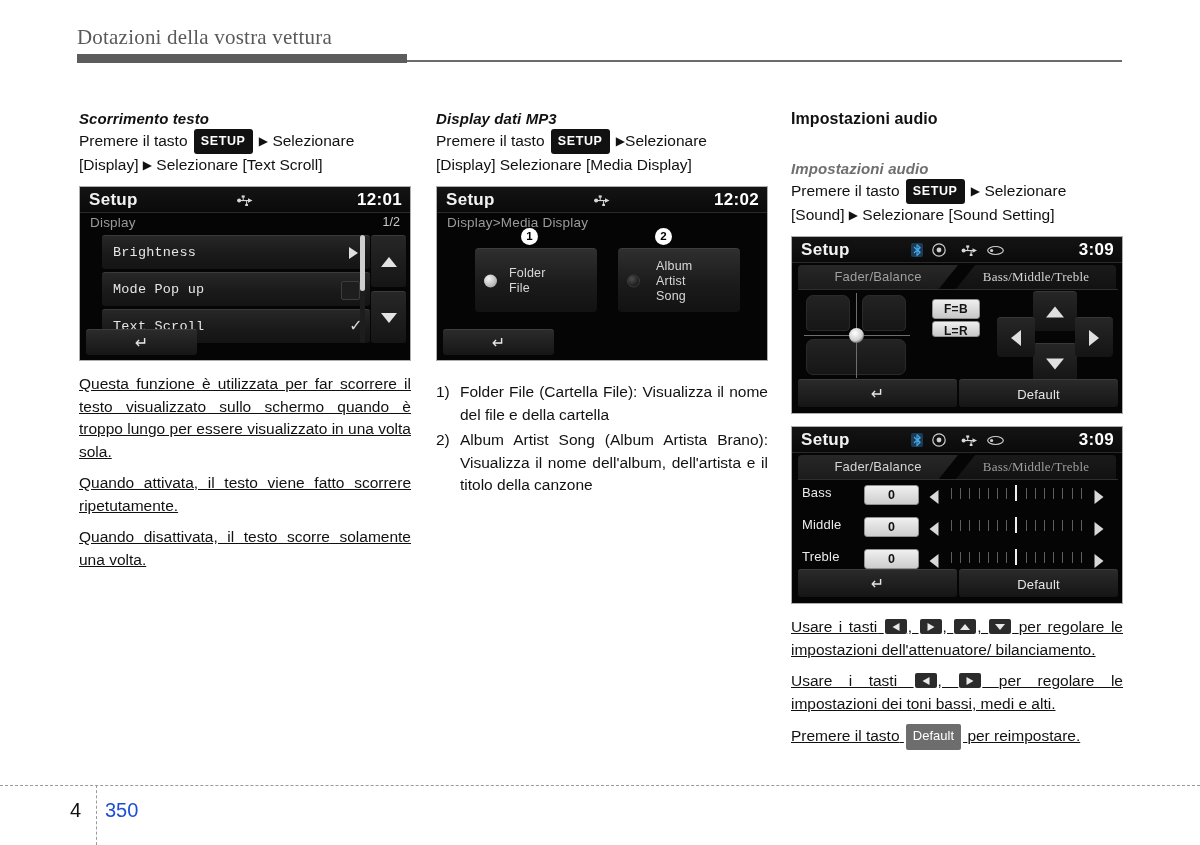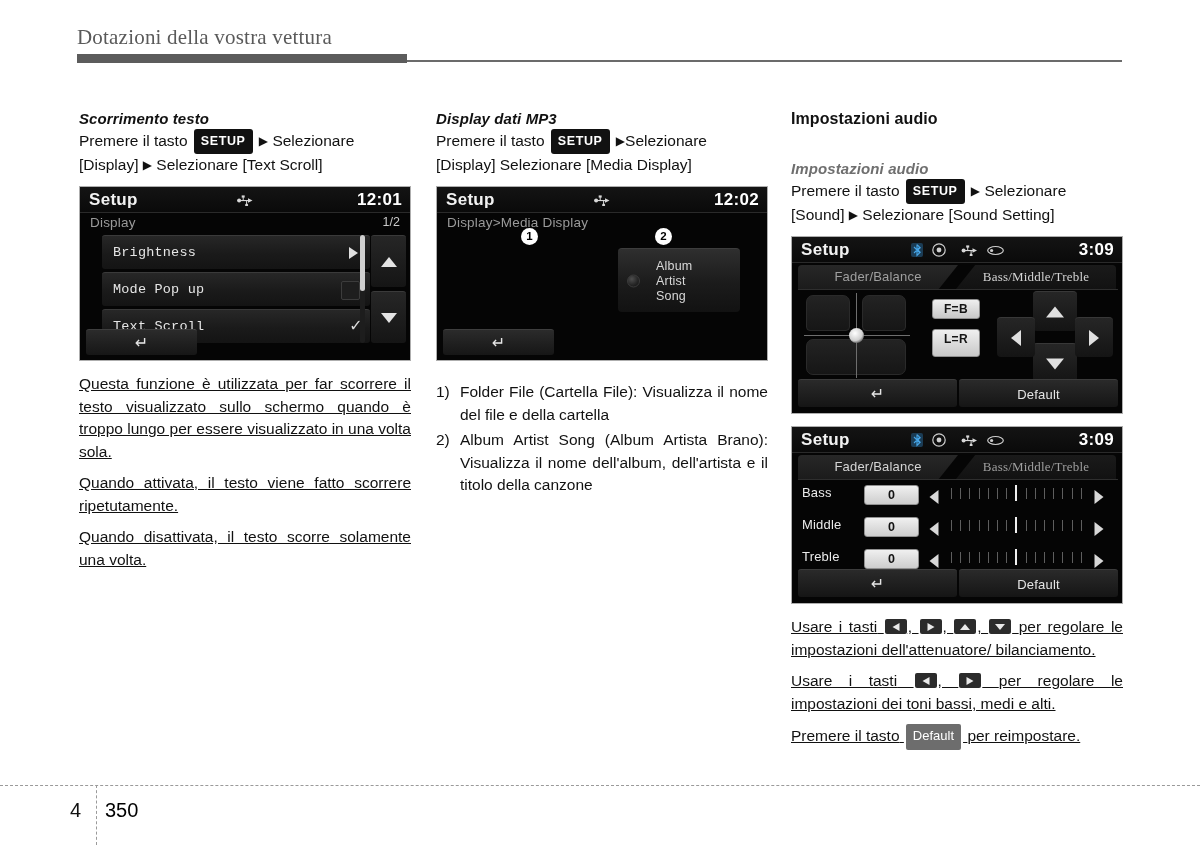--- a/index.html
+++ b/index.html
@@ -298,21 +298,21 @@
   }
 
   .eqbtn {
     position:absolute;
     background:linear-gradient(#efefef,#c8c8c8);
     border:1px solid #8f8f8f; border-radius:3px;
     color:#151515; font-size:12px; font-weight:bold;
     text-align:center; letter-spacing:0.4px;
   }
   .eqbtn.fb { left:140px; top:62px; width:48px; height:20px; line-height:19px; }
-  .eqbtn.lr { left:140px; top:92px; width:48px; height:28px; line-height:19px; }
+  .eqbtn.lr { left:140px; top:84px; width:48px; height:16px; line-height:19px; }
 
   .dpad { position:absolute; left:205px; top:54px; width:116px; height:92px; }
   .dbtn {
     position:absolute;
     background:linear-gradient(#262626,#141414);
     border-radius:4px; border-top:1px solid #383838;
   }
   .dbtn i { position:absolute; left:50%; top:50%; transform:translate(-50%,-50%); width:0;height:0; }
   .dbtn.up    { left:36px; top:0;   width:44px; height:40px; }
   .dbtn.down  { left:36px; top:52px; width:44px; height:40px; }
@@ -368,21 +368,21 @@
   .foot-vdash {
     position:absolute; left:96px; top:0; width:0; height:60px;
     border-left:1px dashed #9a9a9a;
   }
   .foot-chap {
     position:absolute; left:70px; top:14px;
     font-size:20px; color:#111;
   }
   .foot-page {
     position:absolute; left:105px; top:14px;
-    font-size:20px; color:#000000;
+    font-size:20px; color:#1d4ed8;
   }
 </style>
 </head>
 <body>
 
 <div class="page-header">
   <div class="title">Dotazioni della vostra vettura</div>
   <div class="rule-wrap">
     <div class="rule-thick"></div>
     <div class="rule-thin"></div>
@@ -497,20 +497,27 @@
           </g>
         </svg>
       </div>
       <div class="clock">12:02</div>
     </div>
     <div class="crumb">Display&gt;Media Display</div>
 
     <div class="numcircle a">1</div>
     <div class="numcircle b">2</div>
 
+    <div class="optbox a">
+      <span class="radio"></span>
+      <span class="olabel">
+        <span>Folder</span><br>
+        <span>File</span>
+      </span>
+    </div>
     <div class="optbox b">
       <span class="radio"></span>
       <span class="olabel">
         <span>Album</span><br>
         <span>Artist</span><br>
         <span>Song</span>
       </span>
     </div>
 
     <div class="backbar">

